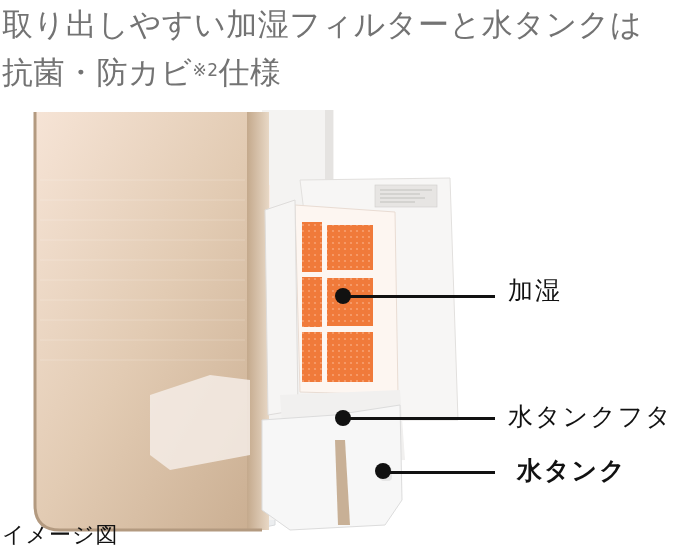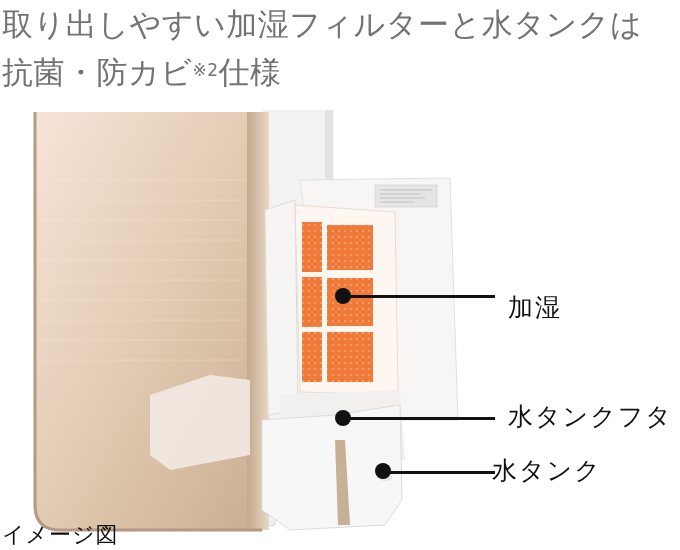--- a/index.html
+++ b/index.html
@@ -92,25 +92,25 @@
 
   <path d="M280 395 L400 390 L405 460 L285 465 Z" fill="#f1f0ef"></path>
 
   <path d="M262 420 L335 415 L400 405 L402 500 L385 525 L290 530 L262 510 Z" fill="#f7f7f7" stroke="#dcdcdc" stroke-width="1"></path>
   <path d="M335 440 L345 440 L350 525 L338 525 Z" fill="#c8b096"></path>
   <rect x="380" y="467" width="12" height="14" rx="4" fill="#e6e6e6"></rect>
 </svg>
 
 <div class="callout-dot" style="left:335px;top:288px;"></div>
 <div class="callout-line" style="left:343px;top:295px;width:152px;"></div>
-<div class="label" style="left:508px;top:286px;line-height:44px;">
+<div class="label" style="left:508px;top:269px;line-height:44px;">
   <span>加湿</span><br>
 </div>
 
 <div class="callout-dot" style="left:335px;top:410px;"></div>
 <div class="callout-line" style="left:343px;top:417px;width:152px;"></div>
 <div class="label" style="left:508px;top:400px;text-align:right;">水タンクフタ</div>
 
 <div class="callout-dot" style="left:375px;top:463px;"></div>
 <div class="callout-line" style="left:383px;top:471px;width:112px;"></div>
-<div class="label" style="left:492px;top:454px;">水タンク</div>
+<div class="label" style="left:517px;top:454px;font-weight:bold;">水タンク</div>
 
 <div class="caption">イメージ図</div>
 
 </body></html>

